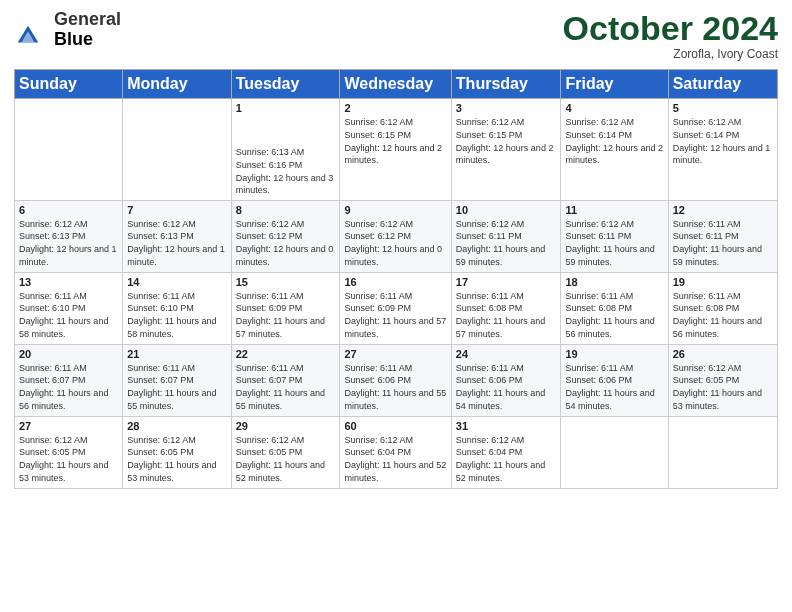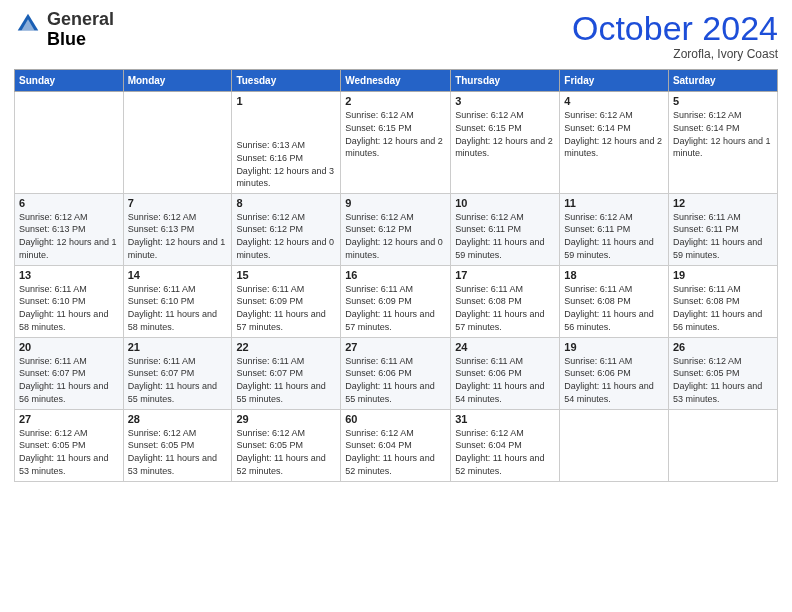--- a/index.html
+++ b/index.html
@@ -16,55 +16,55 @@
       padding: 10px 14px;
     }
     .header {
       display: flex;
       justify-content: space-between;
       align-items: flex-start;
       margin-bottom: 8px;
     }
     .logo {
       display: flex;
-      align-items: flex-start;
-      gap: 5px;
+      align-items: flex-end;
+      gap: 12px;
     }
     .logo-text {
       font-size: 18px;
       font-weight: bold;
       line-height: 1.1;
     }
     .logo-general { color: #333; }
     .logo-blue { color: #000000; }
     .logo-icon {
       width: 28px;
       height: 28px;
     }
     .title-block {
       text-align: right;
     }
     .month-title {
       font-size: 34px;
-      font-weight: normal;
-      color: #1d4ed8;
+      font-weight: bold;
+      color: #14532d;
       line-height: 1.1;
     }
     .subtitle {
       font-size: 12px;
       color: #444;
     }
     .calendar {
       width: 100%;
       border-collapse: collapse;
     }
     .calendar th {
       background-color: #2563c7;
       color: #fff;
-      font-size: 10px;
+      font-size: 16px;
       font-weight: bold;
       padding: 5px 4px;
       text-align: left;
       border: 1px solid #aaa;
     }
     .calendar td {
       vertical-align: top;
       border: 1px solid #ccc;
       padding: 3px 4px;
       font-size: 9.5px;

